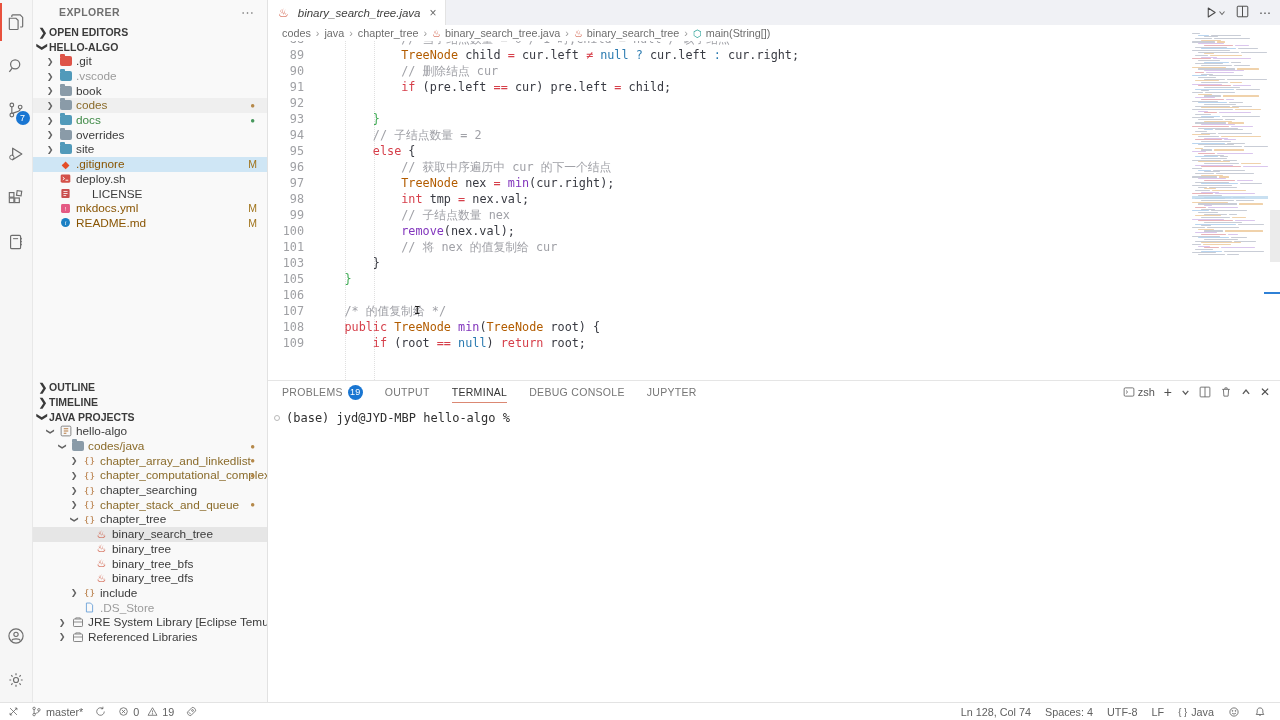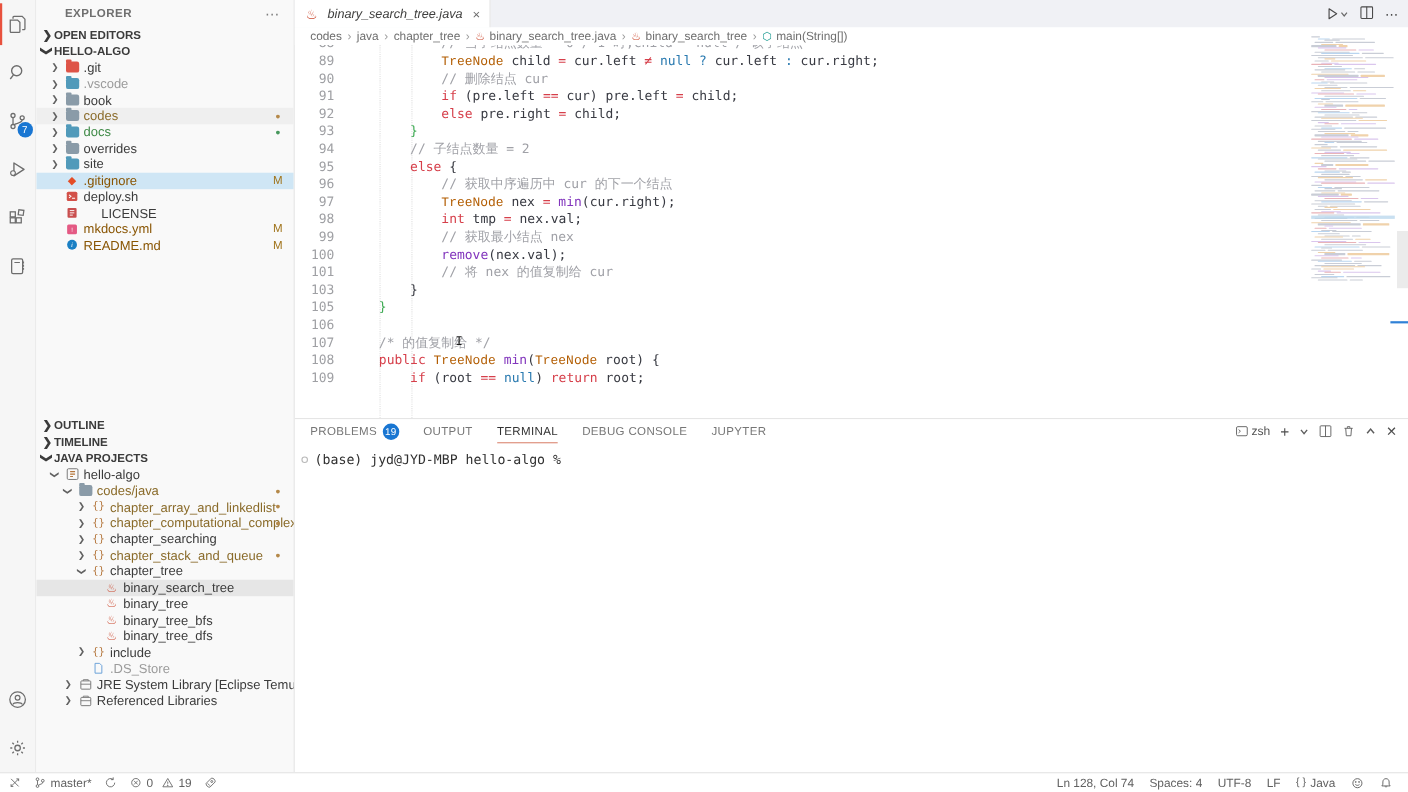--- a/index.html
+++ b/index.html
@@ -45,21 +45,21 @@
   #editor-actions { position:absolute; right:8px; top:0; height:25px; display:flex; align-items:center; gap:10px; color:#4f4f4f; }
   #breadcrumbs { position:absolute; left:0; top:25px; right:0; height:16px; background:#fff; display:flex; align-items:center; padding-left:14px; font-size:10.8px; color:#6e6e6e; white-space:nowrap; }
   .bc-sep { margin:0 5px; color:#9a9a9a; }
   .bc-ic { margin-right:4px; font-size:10px; }
 
   #code-area { position:absolute; left:0; top:41px; right:90px; bottom:0; overflow:hidden; font-family:"DejaVu Sans Mono", monospace; font-size:11.8px; }
   #code-lines { position:absolute; left:0; top:-10px; right:0; }
   .cline { display:flex; height:16px; line-height:16px; }
   .lnum { width:36px; text-align:right; color:#9fa0a4; flex:none; }
   .lcode { padding-left:12px; white-space:pre; color:#383a42; }
-  .tx { color:#383a42; } .kw { color:#d63f4a; } .ty { color:#b25c00;font-family:Liberation Mono, monospace; } .fn { color:#8236bd; }
+  .tx { color:#383a42; } .kw { color:#d63f4a; } .ty { color:#b25c00; } .fn { color:#8236bd; }
   .cs { color:#2a7ab0; } .op { color:#d63f4a; } .cm { color:#a0a1a7; } .bg { color:#3fab54; }
   .iguide1, .iguide2 { position:absolute; top:0; bottom:0; border-left:1px dotted #e0e0e0; }
   .iguide1 { left:77px; } .iguide2 { left:106px; }
   #ibeam { position:absolute; left:146px; top:263px; width:7px; height:12px; color:#1b1b1b; font-size:11px; font-family:"DejaVu Sans Mono",monospace; }
 
   
   #minimap { position:absolute; right:12px; top:33px; width:76px; bottom:0; }
   .mm-row { display:flex; gap:2px; margin-bottom:0.6px; }
   .mm-bar { height:1.1px; border-radius:0.5px; }
   #mm-selline { position:absolute; left:0; right:0; top:163px; height:3px; background:#bcd8ee; opacity:.8; }
@@ -442,21 +442,20 @@
           <div class="cline">
             <div class="lnum">90</div>
             <div class="lcode"><span class="tx">            </span><span class="cm">// 删除结点 cur</span></div>
           </div>
           <div class="cline">
             <div class="lnum">91</div>
             <div class="lcode"><span class="tx">            </span><span class="kw">if</span><span class="tx"> (pre.left </span><span class="op">==</span><span class="tx"> cur) pre.left </span><span class="op">=</span><span class="tx"> child;</span></div>
           </div>
           <div class="cline">
             <div class="lnum">92</div>
-            <div class="lcode"><span class="tx">            </span><span class="kw">else</span><span class="tx"> pre.right </span><span class="op">=</span><span class="tx"> child;</span></div>
           </div>
           <div class="cline">
             <div class="lnum">93</div>
             <div class="lcode"><span class="tx">        </span><span class="bg">}</span></div>
           </div>
           <div class="cline">
             <div class="lnum">94</div>
             <div class="lcode"><span class="tx">        </span><span class="cm">// 子结点数量 = 2</span></div>
           </div>
           <div class="cline">
@@ -470,21 +469,21 @@
           <div class="cline">
             <div class="lnum">97</div>
             <div class="lcode"><span class="tx">            </span><span class="ty">TreeNode</span><span class="tx"> nex </span><span class="op">=</span><span class="tx"> </span><span class="fn">min</span><span class="tx">(cur.right);</span></div>
           </div>
           <div class="cline">
             <div class="lnum">98</div>
             <div class="lcode"><span class="tx">            </span><span class="kw">int</span><span class="tx"> tmp </span><span class="op">=</span><span class="tx"> nex.val;</span></div>
           </div>
           <div class="cline">
             <div class="lnum">99</div>
-            <div class="lcode"><span class="tx">            </span><span class="cm">// 获取最小结点 nex</span></div>
+            <div class="lcode"><span class="tx">            </span><span class="cm">// 子结点数量 nex</span></div>
           </div>
           <div class="cline">
             <div class="lnum">100</div>
             <div class="lcode"><span class="tx">            </span><span class="fn">remove</span><span class="tx">(nex.val);</span></div>
           </div>
           <div class="cline">
             <div class="lnum">101</div>
             <div class="lcode"><span class="tx">            </span><span class="cm">// 将 nex 的值复制给 cur</span></div>
           </div>
           <div class="cline">

